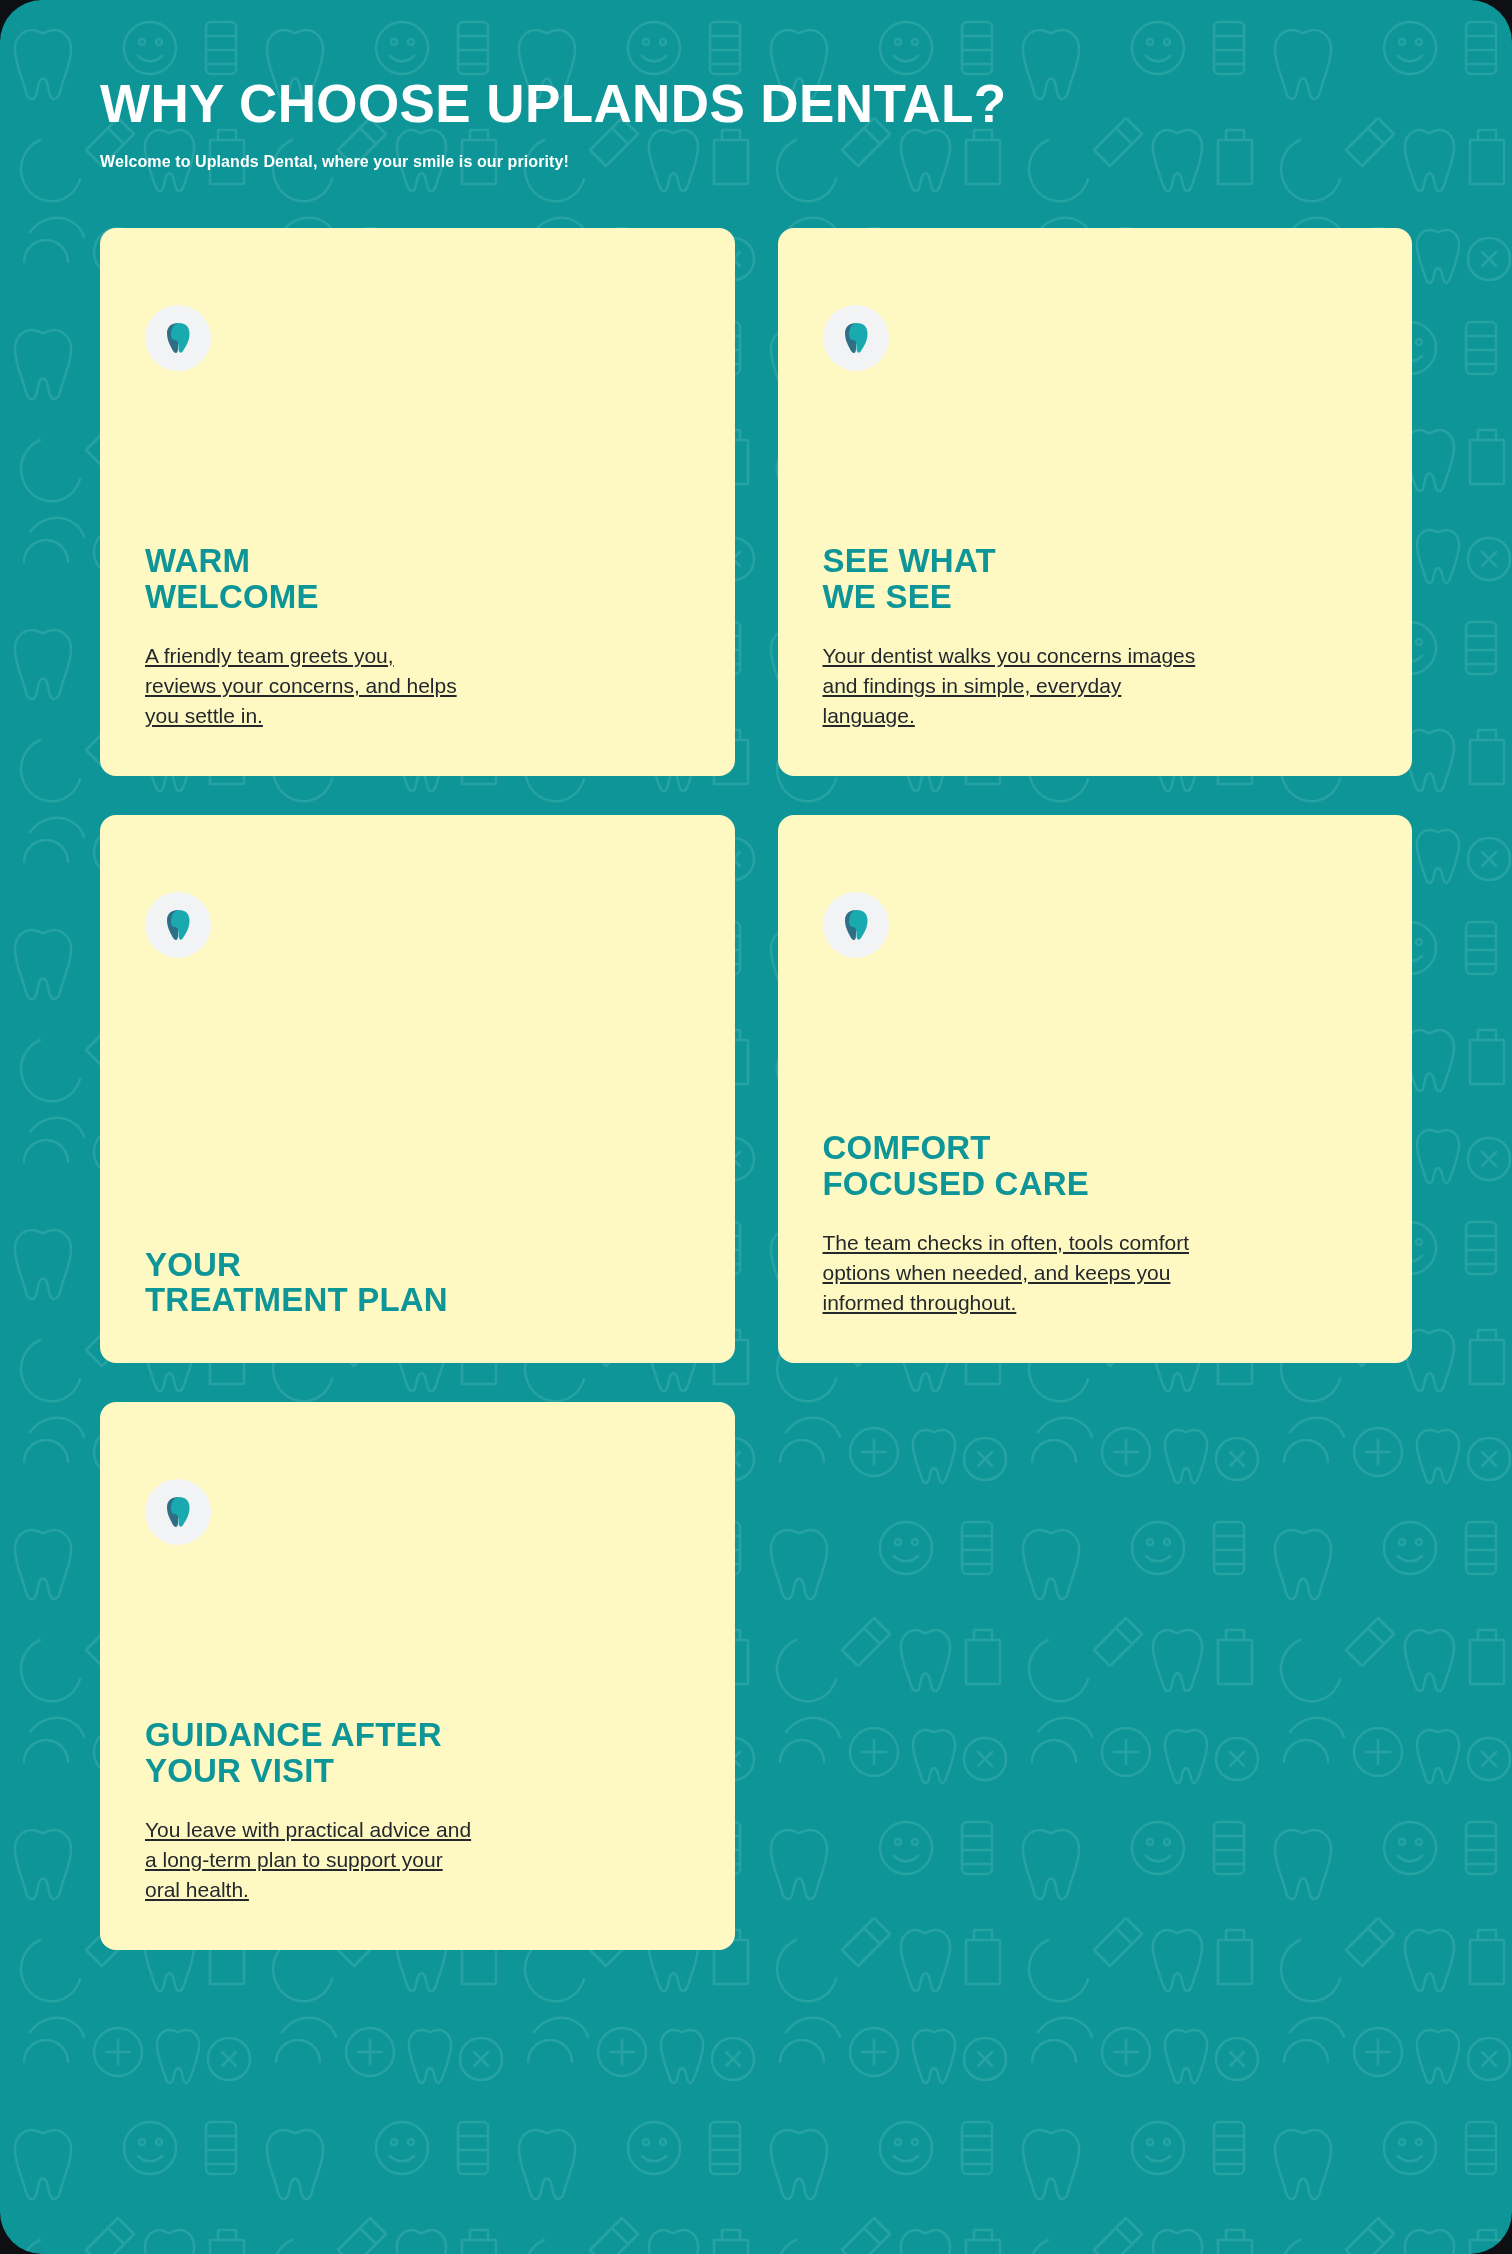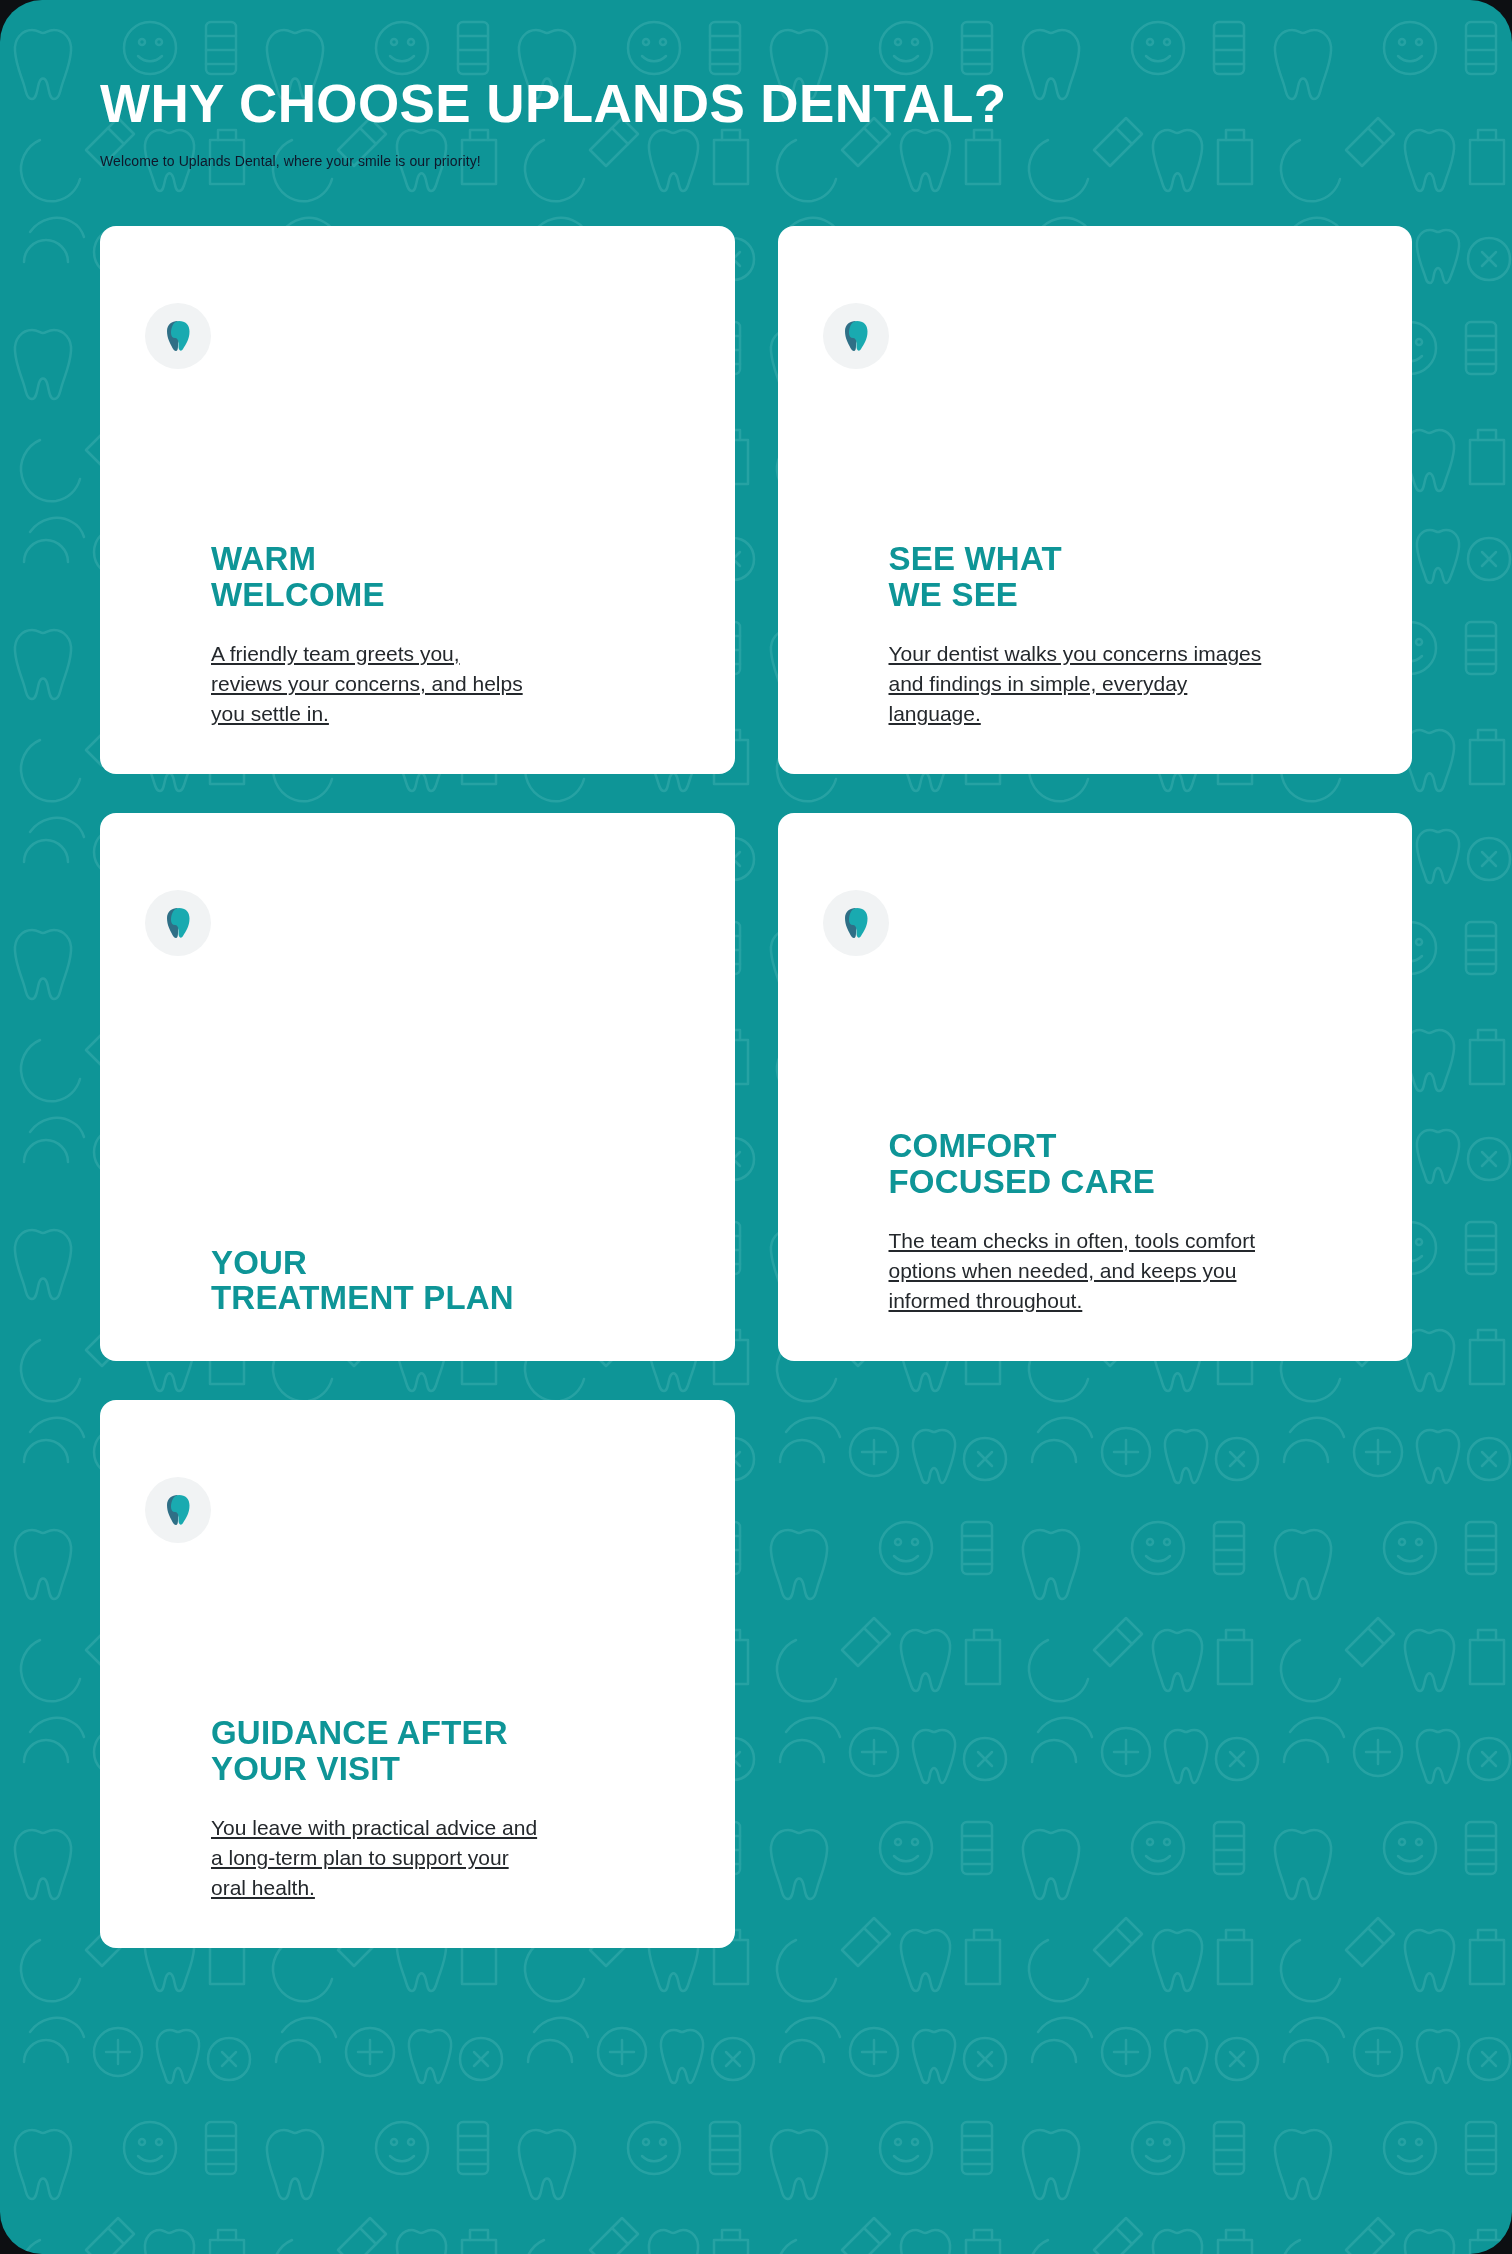--- a/index.html
+++ b/index.html
@@ -42,41 +42,41 @@
     color: #ffffff;
     font-size: 53px;
     line-height: 1.12;
     font-weight: 800;
     letter-spacing: 0.4px;
     text-transform: uppercase;
   }
 
   .header .subtitle {
     margin-top: 20px;
-    color: #0f172a;
-    font-size: 14px;
-    font-weight: 400;
+    color: #ffffff;
+    font-size: 16px;
+    font-weight: 700;
     letter-spacing: 0.1px;
   }
 
   .grid {
     margin-top: 57px;
     display: grid;
     grid-template-columns: 1fr 1fr;
     column-gap: 43px;
     row-gap: 39px;
   }
 
   .card {
-    background: #ffffff;
+    background: #fef9c3;
     border-radius: 16px;
     padding: 52px 45px 46px 45px;
     min-height: 548px;
     display: flex;
-    flex-direction: row;
+    flex-direction: column;
   }
 
   .icon-badge {
     width: 66px;
     height: 66px;
     border-radius: 50%;
     background: #f1f3f4;
     display: flex;
     align-items: center;
     justify-content: center;

